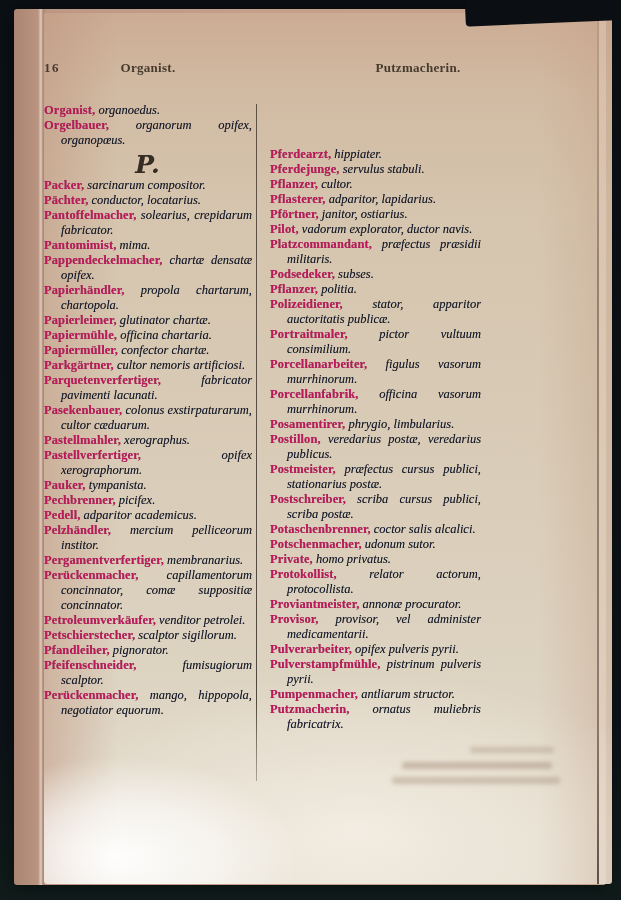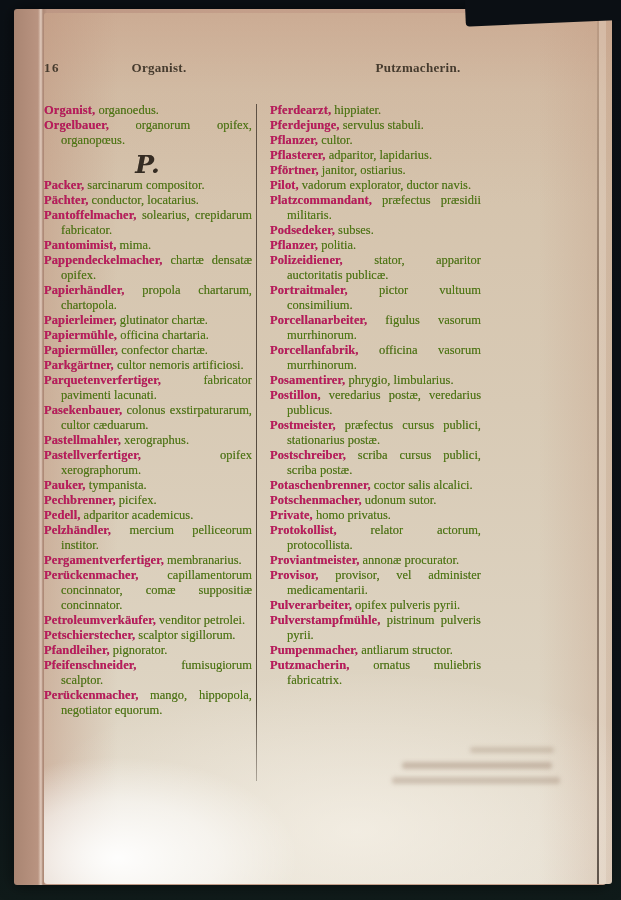--- a/index.html
+++ b/index.html
@@ -48,38 +48,38 @@
     position:absolute; top:-17px; right:-14px; width:170px; height:40px;
     background:#0b0f14; transform:rotate(-2.5deg); border-radius:0 0 0 4px;
   }
 
   
   .header-row {
     position:absolute; left:44px; top:60px; width:480px; height:16px;
     font-size:13px; color:#463b2e;
   }
   .pagenum { position:absolute; left:0; top:0; font-weight:600; letter-spacing:1.5px; }
-  .title-left  { position:absolute; left:0;    width:208px; text-align:center; font-weight:600; letter-spacing:.3px;margin-left:11px; }
+  .title-left  { position:absolute; left:0;    width:208px; text-align:center; font-weight:600; letter-spacing:.3px; }
   .title-right { position:absolute; left:270px; width:208px; text-align:center; font-weight:700; letter-spacing:.3px; }
 
   
   .columns { position:absolute; left:44px; top:103px; display:flex; }
   .col {
     width:208px; font-size:12.5px; line-height:15px;
     color:#41372c; text-align:justify;
     text-shadow:0 0 .4px rgba(55,44,34,.5);
   }
-  .col-right { width:211px; }
+  .col-right { width:211px;margin-top:44px; }
   .divider {
     width:1px; height:677px; margin:1px 13px 0 4px;
     background:linear-gradient(180deg, rgba(56,46,36,.75) 0%, rgba(56,46,36,.85) 88%, rgba(56,46,36,.35) 100%);
   }
   .entry { padding-left:17px; text-indent:-17px; }
   .term { font-weight:700; color:#be185d; letter-spacing:.1px; }
-  .def  { color:#4d7c0f; }
+  .def  { color:#0f172a;font-style:italic; }
   .section-heading {
     text-align:center; font-size:25px; font-weight:700; font-style:italic;
     margin:9px 0 6px; color:#352c23; letter-spacing:1px;
     font-family:"DejaVu Serif","Liberation Serif",serif;
   }
 
   
   .bleed { position:absolute; filter:blur(2px); border-radius:3px; }
   .bleed-1 { left:470px; top:747px; width:84px;  height:6px; background:rgba(150,122,100,.30); }
   .bleed-2 { left:402px; top:762px; width:150px; height:7px; background:rgba(146,117,96,.38); }

